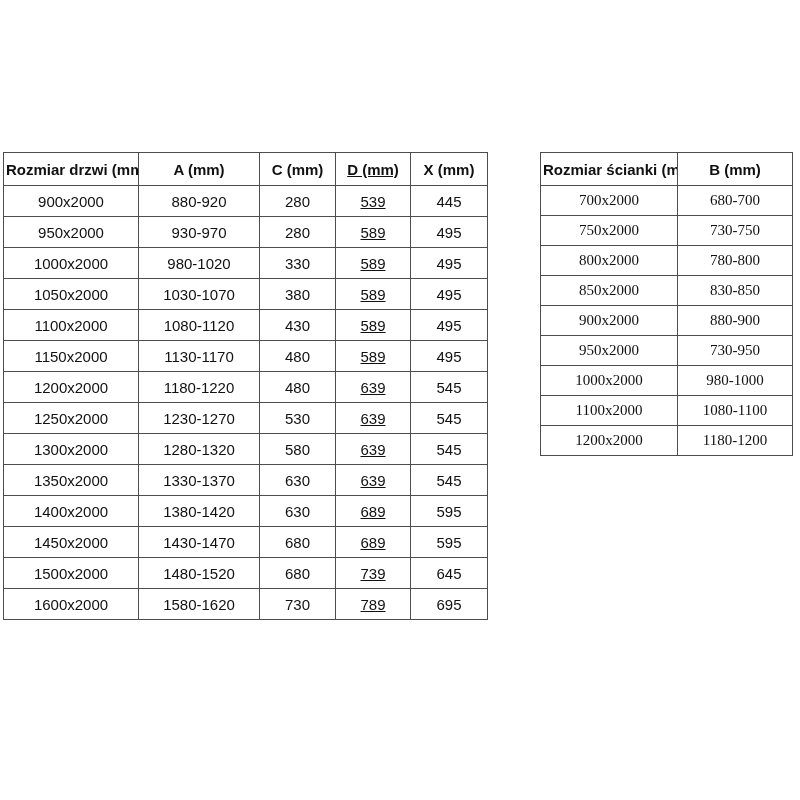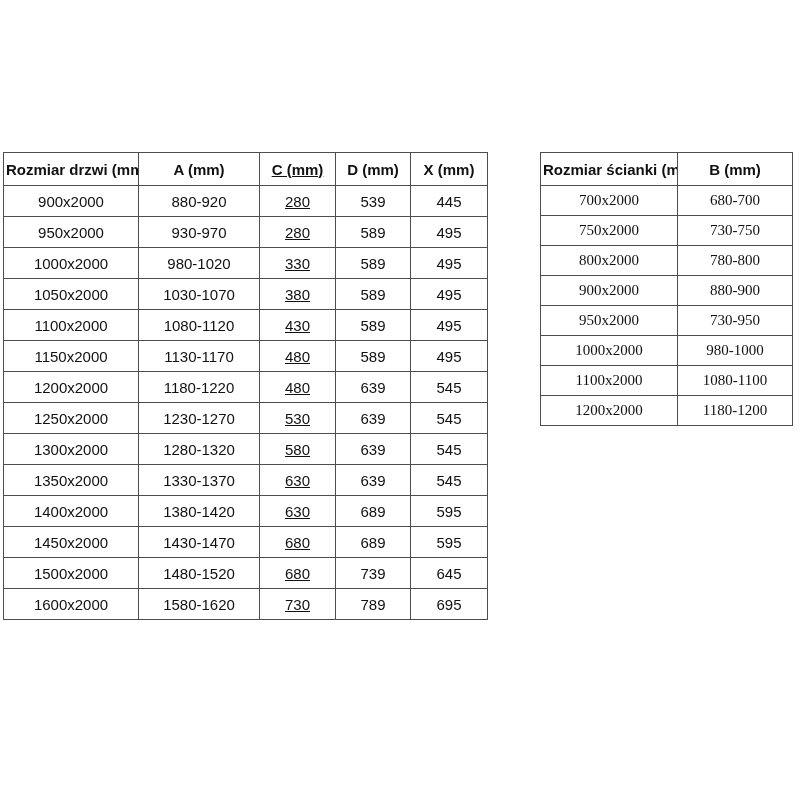--- a/index.html
+++ b/index.html
@@ -33,22 +33,22 @@
     font-weight: bold;
     height: 33px;
     font-size: 15px;
   }
 
   
   #door-table { left: 3px; top: 152px; width: 484px; }
   #door-table td { height: 31px; }
   #door-table th:nth-child(1), #door-table td:nth-child(1) { width: 135px; }
   #door-table th:nth-child(2), #door-table td:nth-child(2) { width: 121px; margin-left: 12px; }
-  #door-table th:nth-child(3), #door-table td:nth-child(3) { width: 76px; text-decoration: underline; }
-  #door-table th:nth-child(4), #door-table td:nth-child(4) { width: 75px; }
+  #door-table th:nth-child(3), #door-table td:nth-child(3) { width: 76px; }
+  #door-table th:nth-child(4), #door-table td:nth-child(4) { width: 75px; text-decoration: underline; }
   #door-table th:nth-child(5), #door-table td:nth-child(5) { width: 77px; }
 
   
   #wall-table { left: 540px; top: 152px; width: 252px; }
   #wall-table td { height: 30px; font-family: Liberation Serif, serif; }
   #wall-table th:nth-child(1), #wall-table td:nth-child(1) { width: 137px; }
   #wall-table th:nth-child(2), #wall-table td:nth-child(2) { width: 115px; text-align: center; }
 </style>
 </head>
 <body>
@@ -181,20 +181,24 @@
         </tr>
         <tr>
           <td>750x2000</td>
           <td>730-750</td>
         </tr>
         <tr>
           <td>800x2000</td>
           <td>780-800</td>
         </tr>
         <tr>
+          <td>850x2000</td>
+          <td>830-850</td>
+        </tr>
+        <tr>
           <td>900x2000</td>
           <td>880-900</td>
         </tr>
         <tr>
           <td>950x2000</td>
           <td>730-950</td>
         </tr>
         <tr>
           <td>1000x2000</td>
           <td>980-1000</td>

